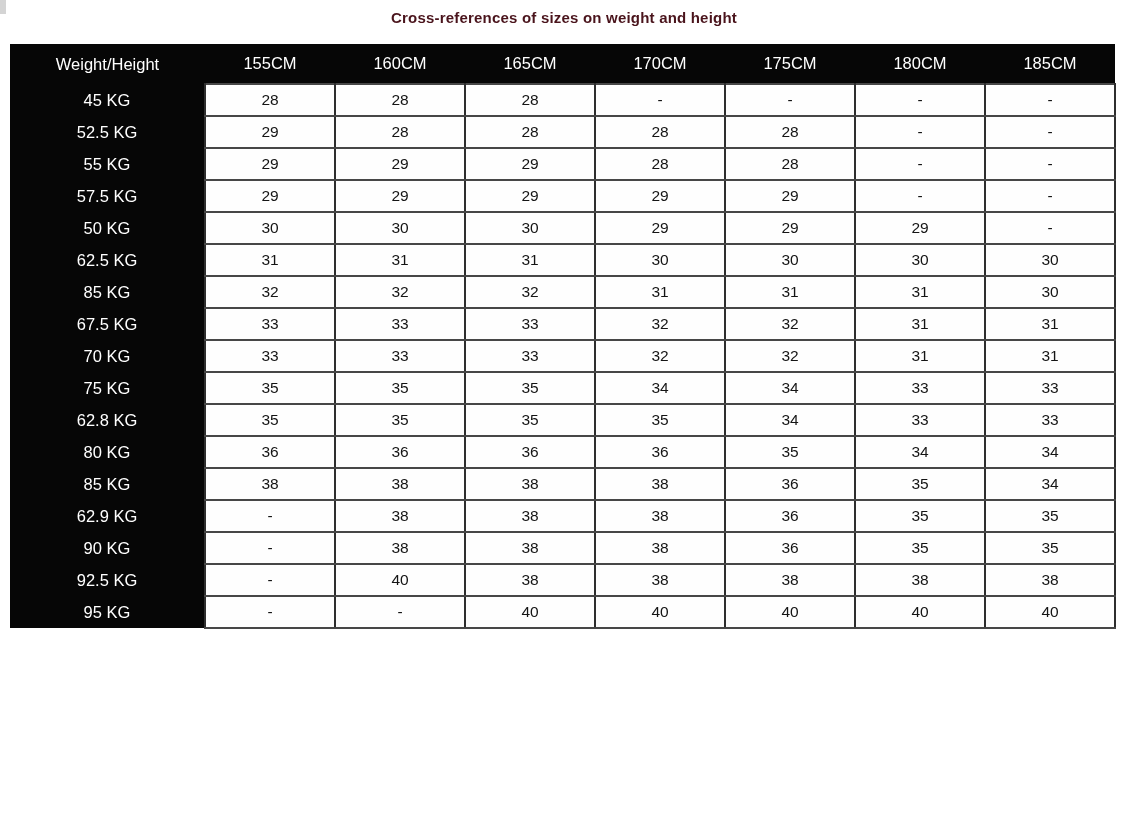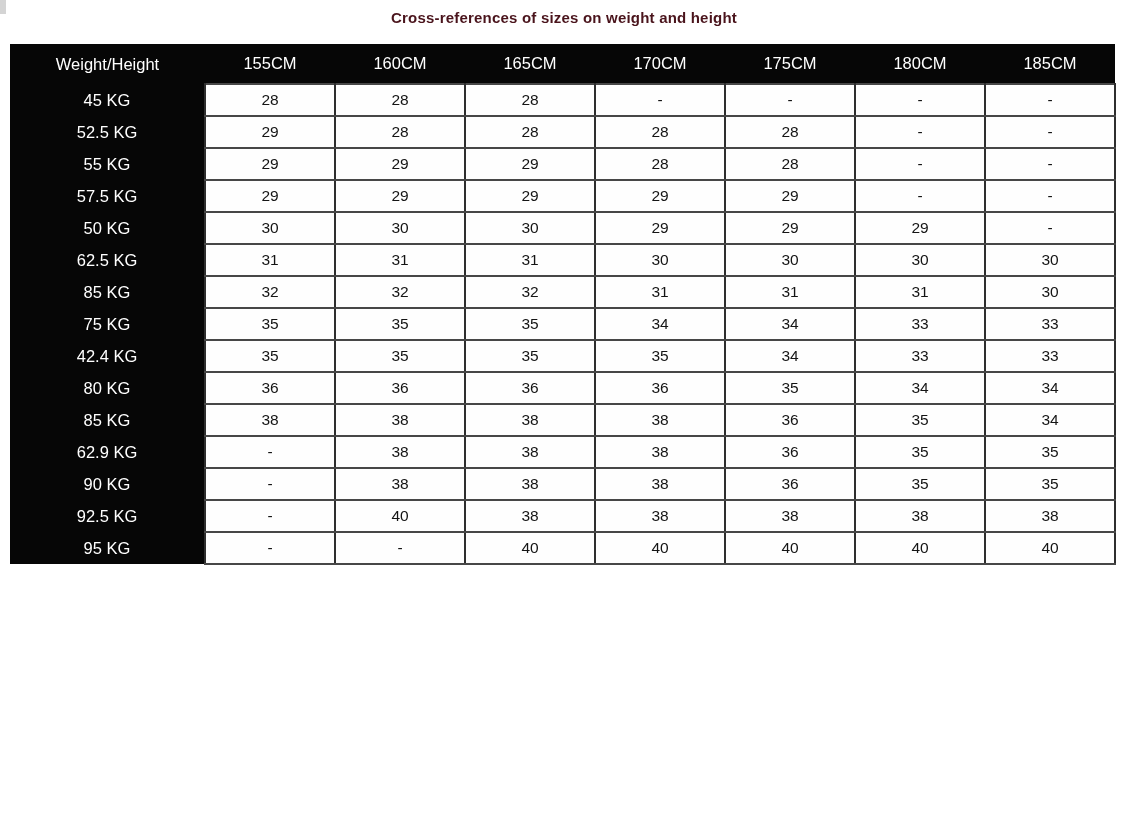--- a/index.html
+++ b/index.html
@@ -165,31 +165,51 @@
           <td class="weight">85 KG</td>
           <td class="size-cell">32</td>
           <td class="size-cell">32</td>
           <td class="size-cell">32</td>
           <td class="size-cell">31</td>
           <td class="size-cell">31</td>
           <td class="size-cell">31</td>
           <td class="size-cell">30</td>
         </tr>
         <tr>
+          <td class="weight">67.5 KG</td>
+          <td class="size-cell">33</td>
+          <td class="size-cell">33</td>
+          <td class="size-cell">33</td>
+          <td class="size-cell">32</td>
+          <td class="size-cell">32</td>
+          <td class="size-cell">31</td>
+          <td class="size-cell">31</td>
+        </tr>
+        <tr>
+          <td class="weight">70 KG</td>
+          <td class="size-cell">33</td>
+          <td class="size-cell">33</td>
+          <td class="size-cell">33</td>
+          <td class="size-cell">32</td>
+          <td class="size-cell">32</td>
+          <td class="size-cell">31</td>
+          <td class="size-cell">31</td>
+        </tr>
+        <tr>
           <td class="weight">75 KG</td>
           <td class="size-cell">35</td>
           <td class="size-cell">35</td>
           <td class="size-cell">35</td>
           <td class="size-cell">34</td>
           <td class="size-cell">34</td>
           <td class="size-cell">33</td>
           <td class="size-cell">33</td>
         </tr>
         <tr>
-          <td class="weight">42.4 KG</td>
+          <td class="weight">62.8 KG</td>
           <td class="size-cell">35</td>
           <td class="size-cell">35</td>
           <td class="size-cell">35</td>
           <td class="size-cell">35</td>
           <td class="size-cell">34</td>
           <td class="size-cell">33</td>
           <td class="size-cell">33</td>
         </tr>
         <tr>
           <td class="weight">80 KG</td>

